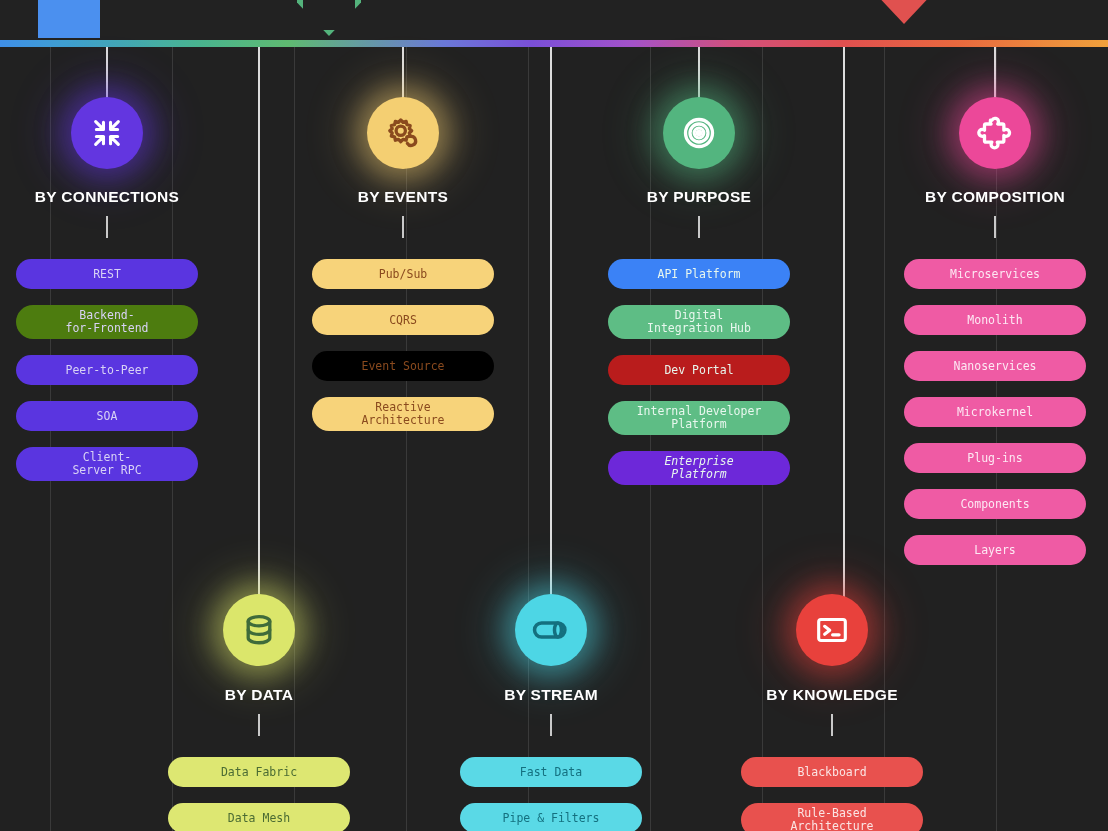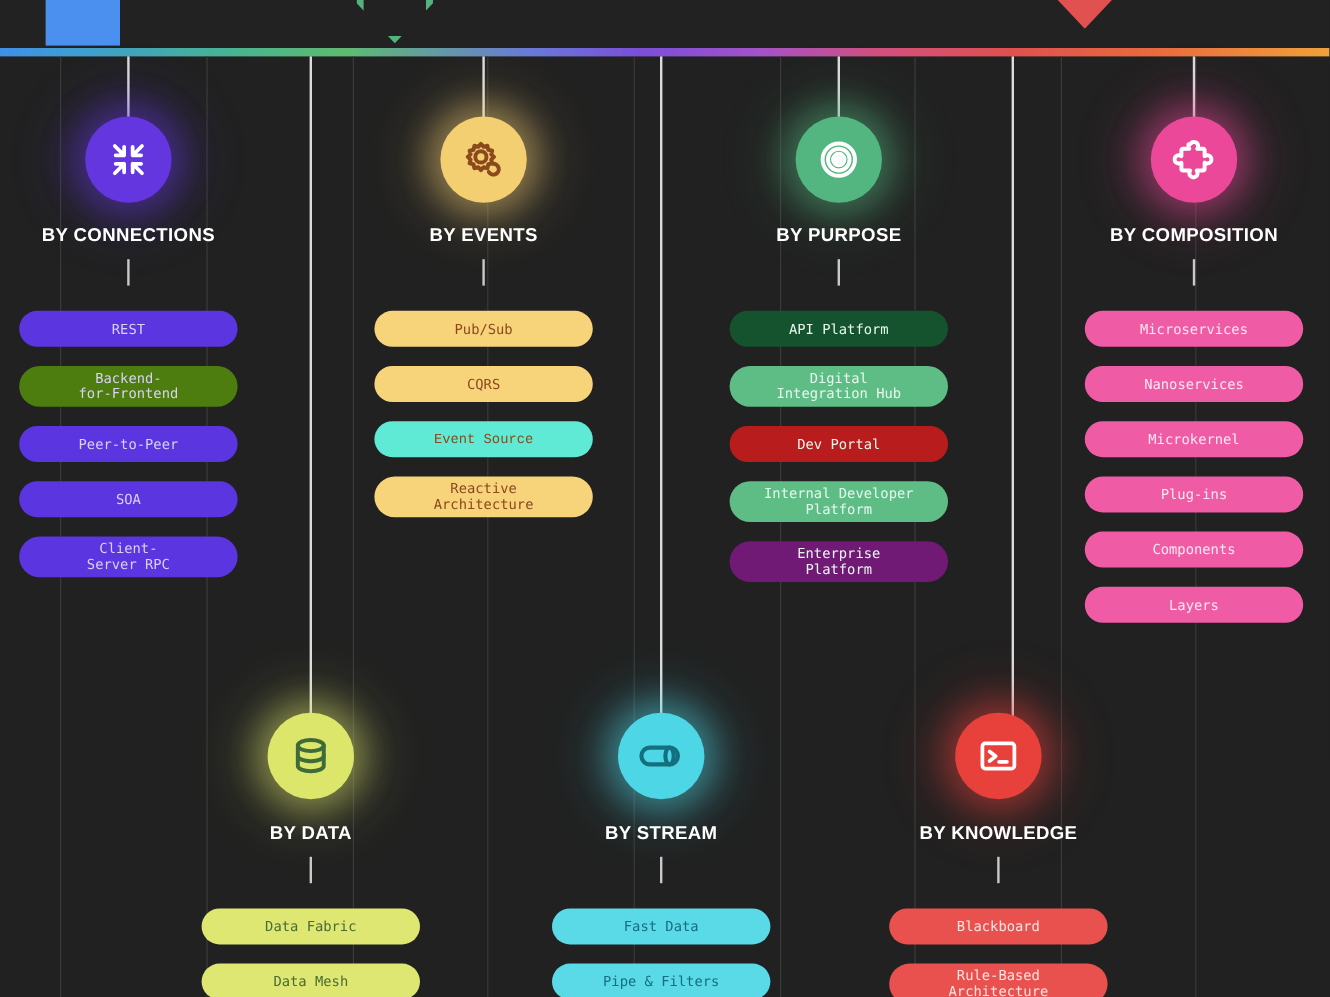--- a/index.html
+++ b/index.html
@@ -191,61 +191,62 @@
             <path d="M10.5 3.3 L12 4.9 L14.1 4.3 L14.6 6.5 L16.8 7 L16.2 9.1 L17.8 10.5 L16.2 12 L16.8 14.1 L14.6 14.6 L14.1 16.8 L12 16.2 L10.5 17.8 L9 16.2 L6.9 16.8 L6.4 14.6 L4.2 14.1 L4.8 12 L3.2 10.5 L4.8 9.1 L4.2 7 L6.4 6.5 L6.9 4.3 L9 4.9 Z"></path>
             <path d="M17.2 14.3 a3 3 0 1 1 -2.3 4.6"></path>
           </g>
         </svg>
       </div>
       <div class="cat-title" style="top: 188px;">BY EVENTS</div>
       <div class="stub" style="top: 216px;"></div>
       <div class="pill-list" style="top: 259px;">
         <div class="pill" style="background: rgb(247, 211, 122); color: rgb(138, 74, 30);">Pub/Sub</div>
         <div class="pill" style="background: rgb(247, 211, 122); color: rgb(138, 74, 30);">CQRS</div>
-        <div class="pill" style="background: #5eead4; color: rgb(138, 74, 30); font-family: Liberation Mono, monospace;">Event Source</div>
+        <div class="pill" style="background: #000000; color: rgb(138, 74, 30);">Event Source</div>
         <div class="pill" style="background: rgb(247, 211, 122); color: rgb(138, 74, 30);">Reactive
 Architecture</div>
       </div>
     </div>
     <div class="category" style="left: 579px; top: 0px; width: 240px; height: 831px;">
       <div class="node-circle" style="top: 97px; background: rgb(83, 181, 127); box-shadow: rgba(83, 181, 127, 0.4) 0px 0px 26px 10px, rgba(83, 181, 127, 0.2) 0px 0px 46px 20px;">
         <svg width="36" height="36" viewBox="0 0 24 24">
           <g stroke="#ffffff" fill="none" stroke-width="2.2" stroke-linecap="round" stroke-linejoin="round">
             <circle cx="12" cy="12" r="9"></circle>
             <circle cx="12" cy="12" r="6"></circle>
             <circle cx="12" cy="12" r="3.2"></circle>
             <circle cx="12" cy="12" r="1.1" fill="#ffffff"></circle>
           </g>
         </svg>
       </div>
       <div class="cat-title" style="top: 188px;">BY PURPOSE</div>
       <div class="stub" style="top: 216px;"></div>
       <div class="pill-list" style="top: 259px;">
-        <div class="pill" style="background: #14532d; color: rgb(232, 247, 238);">API Platform</div>
+        <div class="pill" style="background: #3b82f6; color: rgb(232, 247, 238);">API Platform</div>
         <div class="pill" style="background: rgb(94, 189, 133); color: rgb(232, 247, 238);">Digital
 Integration Hub</div>
         <div class="pill" style="background: #b91c1c; color: rgb(232, 247, 238);">Dev Portal</div>
         <div class="pill" style="background: rgb(94, 189, 133); color: rgb(232, 247, 238);">Internal Developer
 Platform</div>
-        <div class="pill" style="background: #701a75; color: rgb(232, 247, 238);">Enterprise
+        <div class="pill" style="background: #6d28d9; color: rgb(232, 247, 238); font-style: italic;">Enterprise
 Platform</div>
       </div>
     </div>
     <div class="category" style="left: 875px; top: 0px; width: 240px; height: 831px;">
       <div class="node-circle" style="top: 97px; background: rgb(236, 72, 153); box-shadow: rgba(236, 72, 153, 0.4) 0px 0px 26px 10px, rgba(236, 72, 153, 0.2) 0px 0px 46px 20px;">
         <svg width="36" height="36" viewBox="0 0 24 24">
           <g stroke="#ffffff" fill="none" stroke-width="2.2" stroke-linecap="round" stroke-linejoin="round">
             <path d="M10 3.4 a2.3 2.3 0 0 1 4.3 1.1 c0 .6-.2 1.1-.5 1.5 h3.1 a1 1 0 0 1 1 1 v3.1 c.4-.3.9-.5 1.5-.5 a2.3 2.3 0 0 1 0 4.6 c-.6 0-1.1-.2-1.5-.5 v3.4 a1 1 0 0 1-1 1 h-3.4 c.3.4.5.9.5 1.5 a2.3 2.3 0 0 1-4.6 0 c0-.6.2-1.1.5-1.5 H6 a1 1 0 0 1-1-1 v-3.4 c-.4.3-.9.5-1.5.5 a2.3 2.3 0 0 1 0-4.6 c.6 0 1.1.2 1.5.5 V7 a1 1 0 0 1 1-1 h3.4 c-.3-.4-.5-.9-.5-1.5 0-.4.05-.75.1-1.1 Z"></path>
           </g>
         </svg>
       </div>
       <div class="cat-title" style="top: 188px;">BY COMPOSITION</div>
       <div class="stub" style="top: 216px;"></div>
       <div class="pill-list" style="top: 259px;">
         <div class="pill" style="background: rgb(239, 91, 164); color: rgb(253, 232, 243);">Microservices</div>
+        <div class="pill" style="background: rgb(239, 91, 164); color: rgb(253, 232, 243);">Monolith</div>
         <div class="pill" style="background: rgb(239, 91, 164); color: rgb(253, 232, 243);">Nanoservices</div>
         <div class="pill" style="background: rgb(239, 91, 164); color: rgb(253, 232, 243);">Microkernel</div>
         <div class="pill" style="background: rgb(239, 91, 164); color: rgb(253, 232, 243);">Plug-ins</div>
         <div class="pill" style="background: rgb(239, 91, 164); color: rgb(253, 232, 243);">Components</div>
         <div class="pill" style="background: rgb(239, 91, 164); color: rgb(253, 232, 243);">Layers</div>
       </div>
     </div>
     <div class="category" style="left: 139px; top: 0px; width: 240px; height: 831px;">
       <div class="node-circle" style="top: 594px; background: rgb(219, 230, 107); box-shadow: rgba(219, 230, 107, 0.4) 0px 0px 26px 10px, rgba(219, 230, 107, 0.2) 0px 0px 46px 20px;">
         <svg width="36" height="36" viewBox="0 0 24 24">

